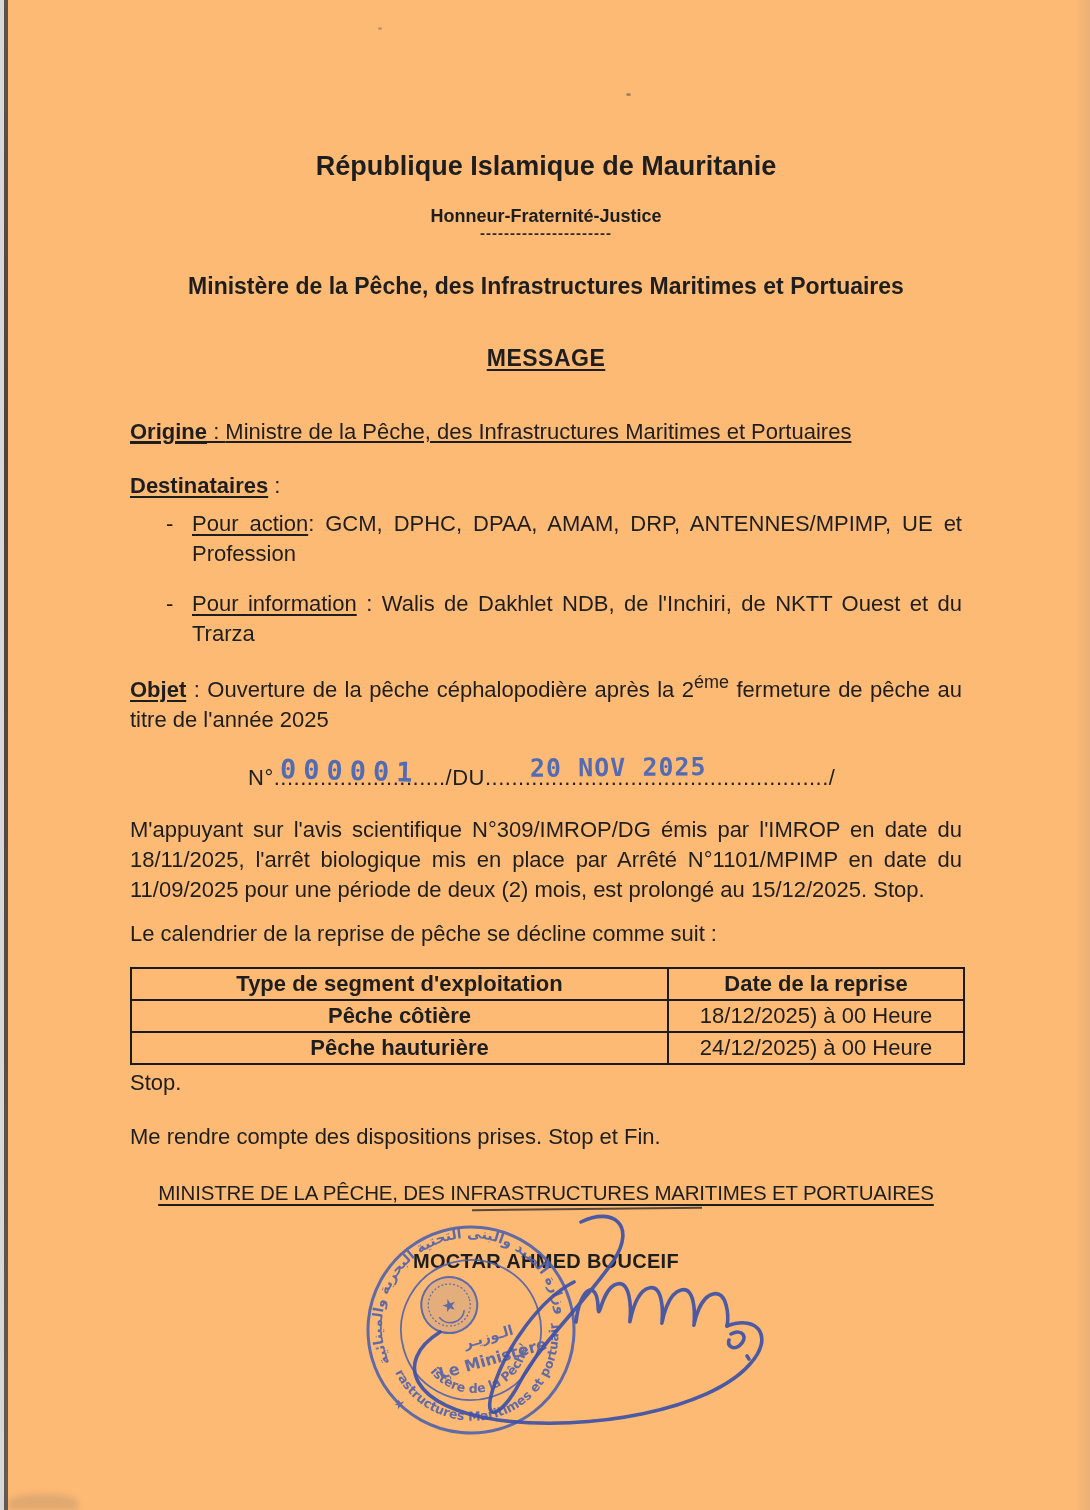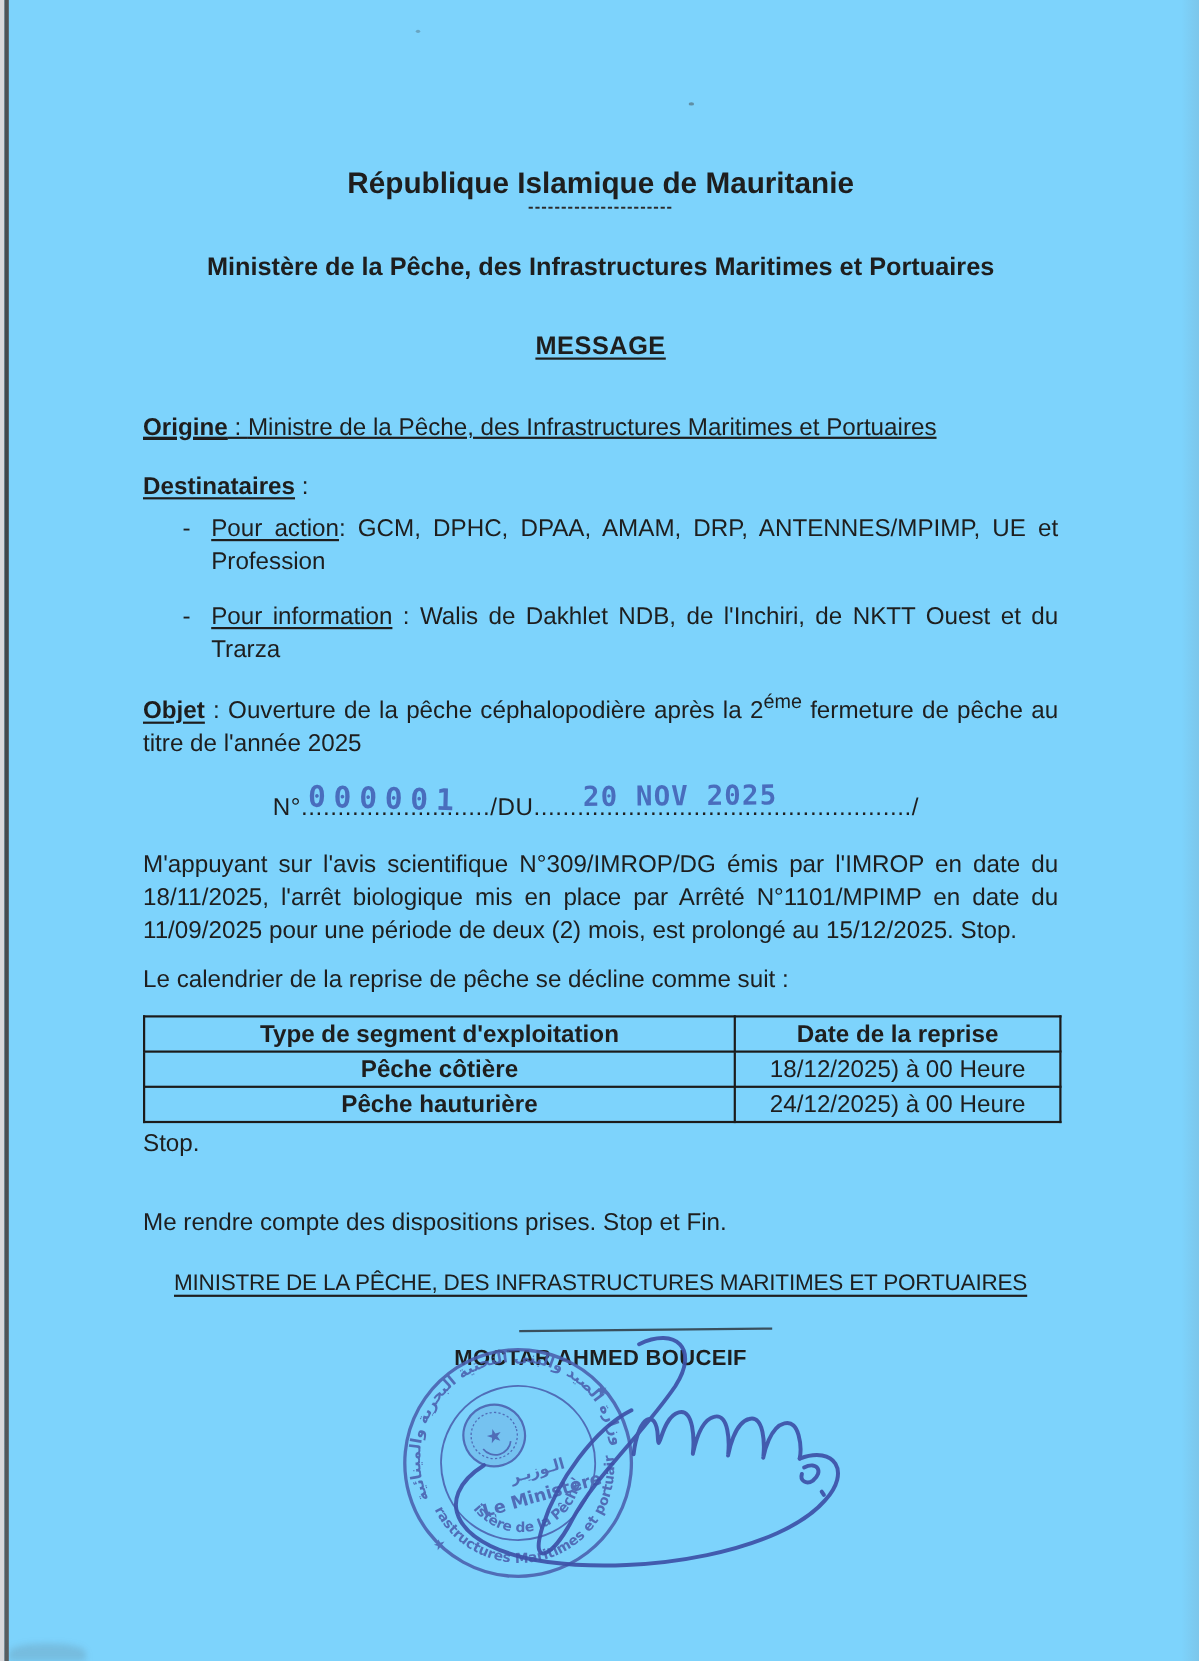--- a/index.html
+++ b/index.html
@@ -3,21 +3,21 @@
 <meta charset="utf-8">
 <style>
   * { margin: 0; padding: 0; box-sizing: border-box; }
   html, body { background: #ffffff; }
   body { font-family: "Liberation Sans", sans-serif; }
 
   .page {
     position: relative;
     width: 1090px;
     height: 1510px;
-    background: #7dd3fc;
+    background: #fdba74;
     overflow: hidden;
     color: #1e1e1e;
   }
 
   
   .edge-left-paper {
     position: absolute; left: 0; top: 0; width: 4px; height: 100%;
     background: #d8d8db;
   }
   .edge-left-line {
@@ -107,21 +107,21 @@
     font-size: 22px;
     line-height: 28px;
     text-align: center;
     overflow: hidden;
   }
   table.schedule col.c1 { width: 537px; }
   table.schedule col.c2 { width: 296px; }
   td.seg { font-weight: bold; }
 
   .stop-line { margin-top: 3px; }
-  .closing-line { margin-top: 42px; }
+  .closing-line { margin-top: 24px; }
 
   .minister-title {
     margin-top: 26px;
     font-size: 20.5px;
     text-align: center;
     letter-spacing: -.2px;
   }
   .minister-title span { text-decoration: underline; text-decoration-thickness: 1.5px; text-underline-offset: 4px; }
 
   .minister-name {
@@ -162,20 +162,21 @@
   <div class="edge-left-paper"></div>
   <div class="edge-left-line"></div>
   <div class="edge-right-shade"></div>
   <div class="corner-smudge"></div>
   <div class="speck-1"></div>
   <div class="speck-2"></div>
 
   <div class="content">
 
     <div class="republic t-center">République Islamique de Mauritanie</div>
+    <div class="motto t-center">Honneur-Fraternité-Justice</div>
     <div class="divider-dashes t-center">----------------------</div>
     <div class="ministry t-center">Ministère de la Pêche, des Infrastructures Maritimes et Portuaires</div>
     <div class="doc-title t-center"><span class="u">MESSAGE</span></div>
 
     <p class="origin-line"><span class="bold u">Origine</span><span> : </span><span>Ministre de la Pêche, des Infrastructures Maritimes et Portuaires</span></p>
 
     <p class="dest-label-line"><span class="bold u">Destinataires</span><span> :</span></p>
 
     <div class="list-item">
       <span class="list-dash">-</span>

